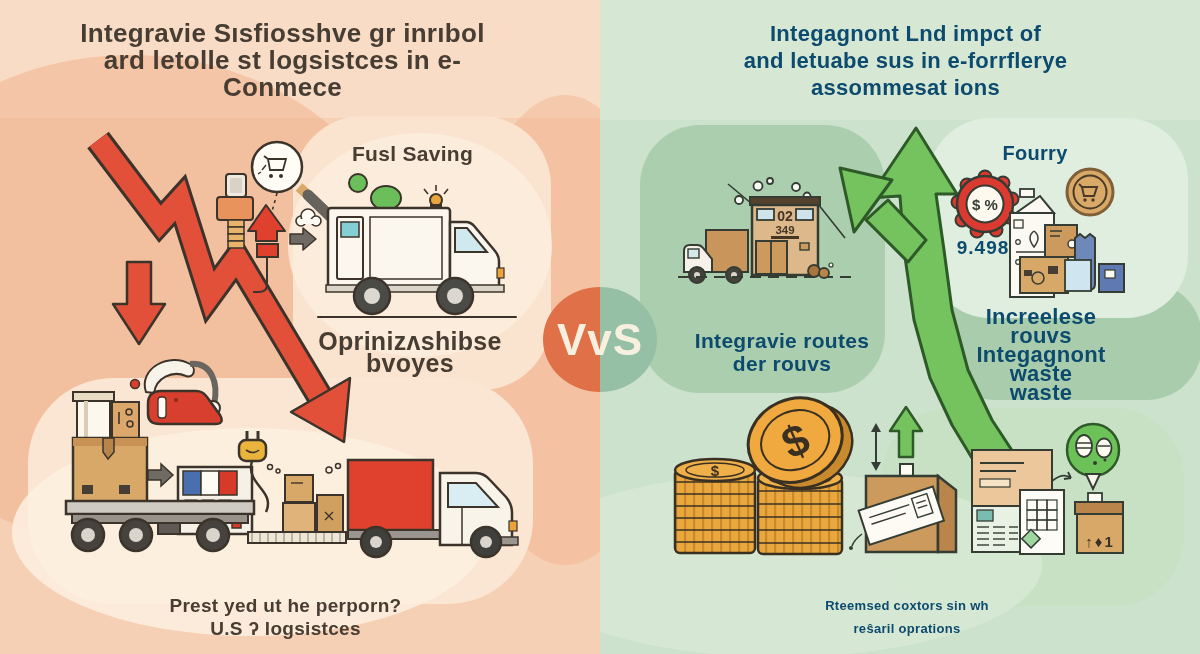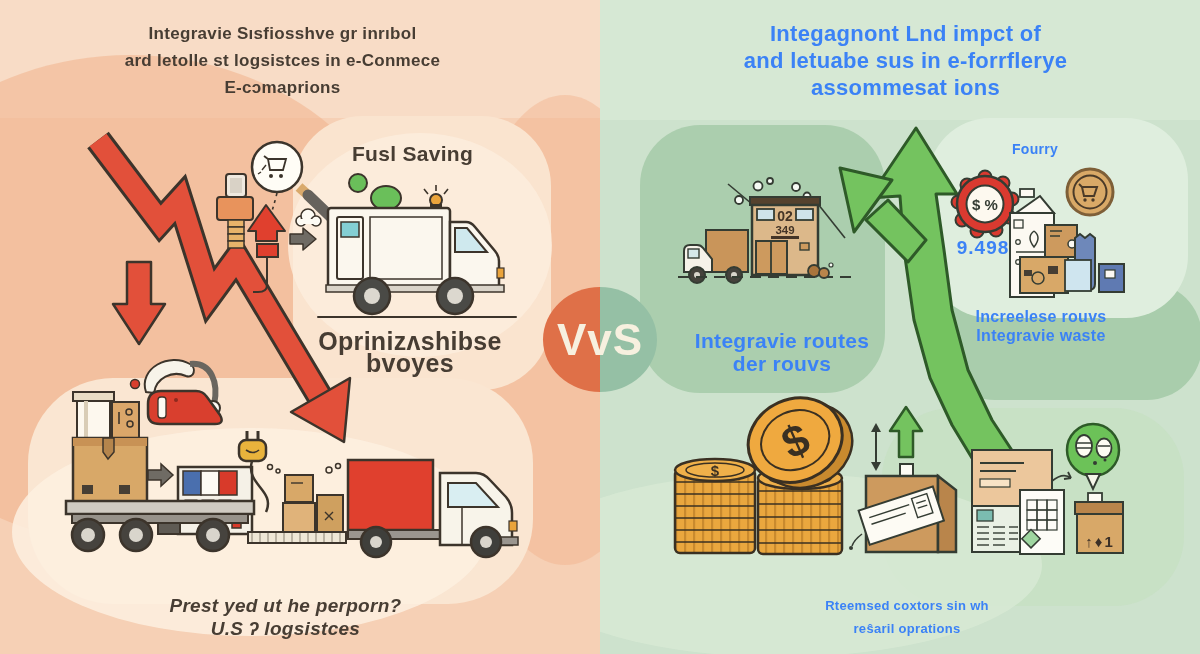--- a/index.html
+++ b/index.html
@@ -6,29 +6,29 @@
   body{width:1200px;height:654px;overflow:hidden;position:relative;
        font-family:"Liberation Sans","DejaVu Sans",sans-serif;}
   #stage{position:absolute;left:0;top:0;width:1200px;height:654px;}
   .half{position:absolute;top:0;width:600px;height:654px;}
   .half-left{left:0;background:#f6d0b5;}
   .half-right{left:600px;background:#cde2cd;}
   .panel-svg{position:absolute;top:0;width:600px;height:654px;}
   .txt{position:absolute;font-weight:700;text-align:center;line-height:1.28;
        letter-spacing:.3px;}
   .l-col{color:#473d33;}
-  .r-col{color:#3b82f6;}
-  .l-title{left:55px;top:20px;width:455px;font-size:17px;line-height:27px;}
+  .r-col{color:#0c4a6e;}
+  .l-title{left:55px;top:20px;width:455px;font-size:26px;line-height:27px;}
   .r-title{left:683px;top:20px;width:445px;font-size:22px;line-height:27px;}
   .fuel{left:330px;top:141px;width:165px;font-size:21px;}
   .l-mid{left:318px;top:330px;width:184px;font-size:25px;line-height:22px;}
-  .l-cap{left:148px;top:594px;width:275px;font-size:19px;line-height:23px;font-style:italic;}
+  .l-cap{left:148px;top:594px;width:275px;font-size:19px;line-height:23px;}
   .r-routes{left:688px;top:329px;width:188px;font-size:21px;line-height:23px;}
-  .r-waste{left:952px;top:307px;width:178px;font-size:16px;line-height:19px;}
-  .fourry{left:975px;top:141px;width:120px;font-size:14px;}
+  .r-waste{left:952px;top:307px;width:178px;font-size:22px;line-height:19px;}
+  .fourry{left:975px;top:141px;width:120px;font-size:20px;}
   .price{left:948px;top:236px;width:70px;font-size:19px;letter-spacing:1px;}
   .r-cap{left:768px;top:594px;width:278px;font-size:13px;line-height:23px;}
   .vs-badge{position:absolute;left:543px;top:287px;width:114px;height:105px;
      border-radius:50%;display:flex;align-items:center;justify-content:center;
      background:linear-gradient(90deg,#df7048 0 50%,#95c0a5 50% 100%);
      color:#f7f0df;font-weight:700;font-size:44px;letter-spacing:1px;text-align:center;}
   .line{display:block;}
 </style>
 </head>
 <body>
@@ -429,21 +429,20 @@
       <rect x="488" y="493" width="14" height="9" fill="#fdfbf4" stroke="#343c33" stroke-width="1.8"></rect>
       <rect x="475" y="502" width="48" height="12" fill="#b9854b" stroke="#343c33" stroke-width="2"></rect>
       <rect x="477" y="514" width="46" height="39" fill="#d8a868" stroke="#343c33" stroke-width="2"></rect>
       <text x="500" y="547" font-size="15" font-weight="700" fill="#3c3027" text-anchor="middle" letter-spacing="2">↑♦1</text>
     </g>
   </svg>
 
   <div class="txt l-col l-title">
     <span class="line">Integravie Sısfiosshve gr inrıbol</span>
     <span class="line">ard letolle st logsistces in e-Conmece</span>
-    <span class="line">E-cɔmaprions</span>
   </div>
 
   <div class="txt r-col r-title">
     <span class="line">Integagnont Lnd impct of</span>
     <span class="line">and letuabe sus in e-forrflerye</span>
     <span class="line">assommesat ions</span>
   </div>
 
   <div class="txt l-col fuel">Fusl Saving</div>
 
@@ -460,21 +459,22 @@
     <span class="line">Integravie routes</span>
     <span class="line">der rouvs</span>
   </div>
 
   <div class="txt r-col fourry">Fourry</div>
 
   <div class="txt r-col price">9.498</div>
 
   <div class="txt r-col r-waste">
     <span class="line">Increelese rouvs</span>
-    <span class="line">Integravie waste</span>
+    <span class="line">Integagnont waste</span>
+    <span class="line">waste</span>
   </div>
 
   <div class="txt l-col l-cap">
     <span class="line">Prest yed ut he perporn?</span>
     <span class="line">U.S ʔ logsistces</span>
   </div>
 
   <div class="txt r-col r-cap">
     <span class="line">Rteemsed coxtors sin wh</span>
     <span class="line">reŝaril oprations</span>

